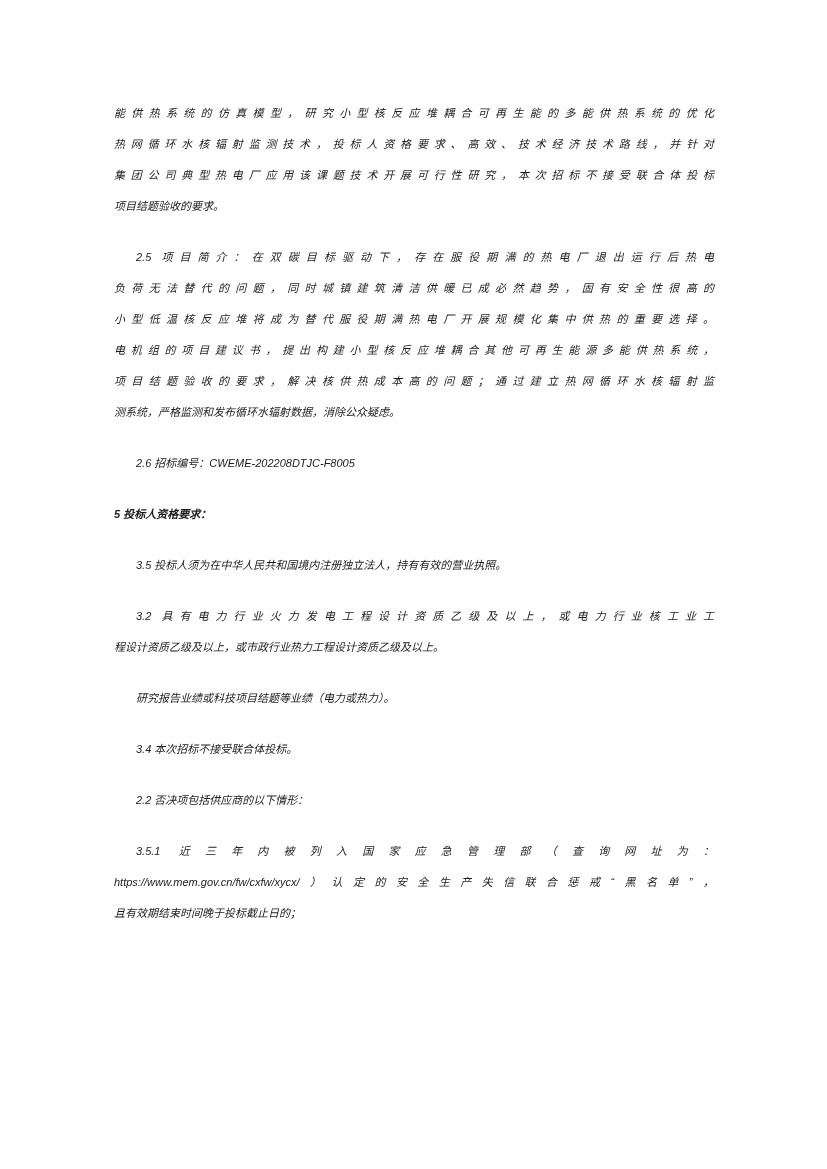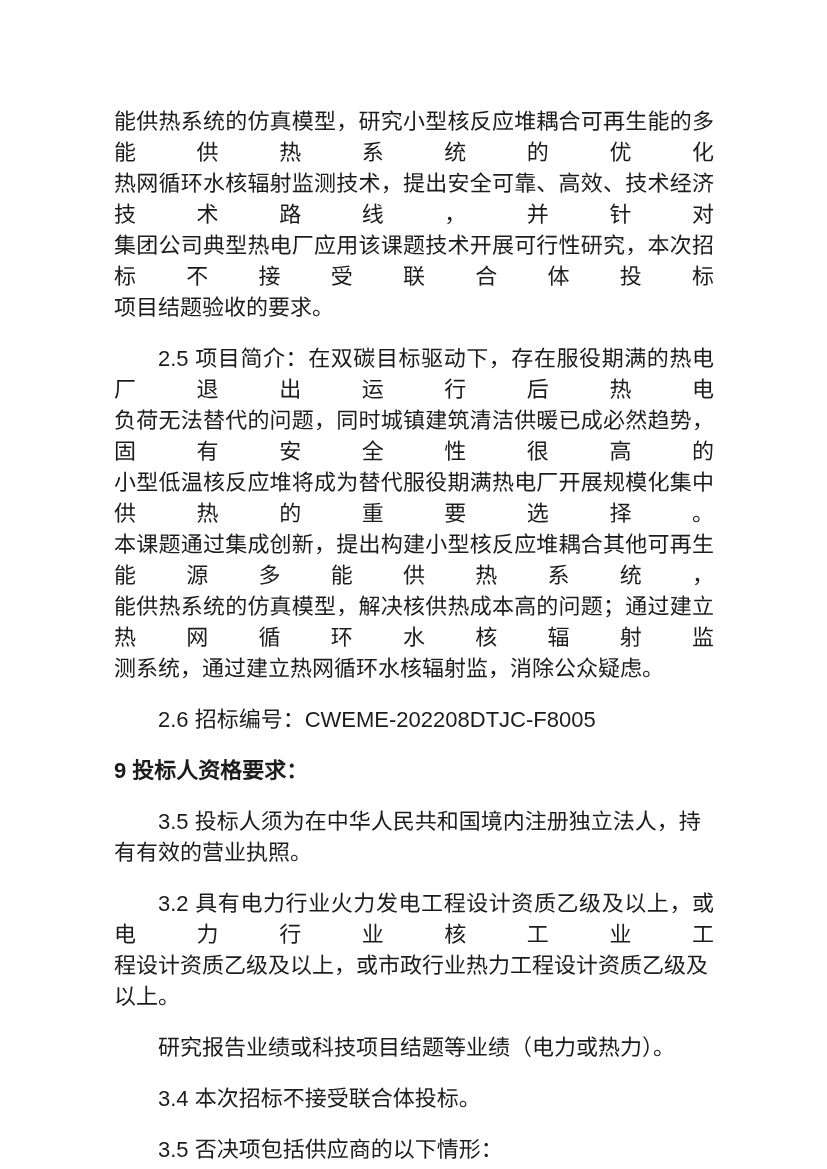--- a/index.html
+++ b/index.html
@@ -15,23 +15,24 @@
     color: #1c1c1c;
   }
   .page {
     box-sizing: border-box;
     width: 827px;
     height: 1169px;
     padding: 98px 113px 0 114px;
     background: #ffffff;
   }
   .para {
-    margin: 8px 0 20px 0;
-    font-size: 22px;
+    margin: 0 0 20px 0;
+    font-size: 11px;
     line-height: 31px;
+    font-style: italic;
   }
   
   .para .ln {
     text-align: justify;
     text-align-last: justify;
     white-space: normal;
   }
   .para .ln:last-child {
     text-align: left;
     text-align-last: left;
@@ -44,57 +45,62 @@
     margin-top: 6px;
   }
 </style>
 </head>
 <body>
 
 <div class="page">
 
   <div class="para">
     <div class="ln">能供热系统的仿真模型，研究小型核反应堆耦合可再生能的多能供热系统的优化</div>
-    <div class="ln">热网循环水核辐射监测技术，提出安全可靠、高效、技术经济技术路线，并针对</div>
+    <div class="ln">热网循环水核辐射监测技术，投标人资格要求、高效、技术经济技术路线，并针对</div>
     <div class="ln">集团公司典型热电厂应用该课题技术开展可行性研究，本次招标不接受联合体投标</div>
     <div class="ln">项目结题验收的要求。</div>
   </div>
 
   <div class="para indented">
     <div class="ln">2.5 项目简介：在双碳目标驱动下，存在服役期满的热电厂退出运行后热电</div>
     <div class="ln">负荷无法替代的问题，同时城镇建筑清洁供暖已成必然趋势，固有安全性很高的</div>
     <div class="ln">小型低温核反应堆将成为替代服役期满热电厂开展规模化集中供热的重要选择。</div>
-    <div class="ln">本课题通过集成创新，提出构建小型核反应堆耦合其他可再生能源多能供热系统，</div>
-    <div class="ln">能供热系统的仿真模型，解决核供热成本高的问题；通过建立热网循环水核辐射监</div>
-    <div class="ln">测系统，通过建立热网循环水核辐射监，消除公众疑虑。</div>
+    <div class="ln">电机组的项目建议书，提出构建小型核反应堆耦合其他可再生能源多能供热系统，</div>
+    <div class="ln">项目结题验收的要求，解决核供热成本高的问题；通过建立热网循环水核辐射监</div>
+    <div class="ln">测系统，严格监测和发布循环水辐射数据，消除公众疑虑。</div>
   </div>
 
   <div class="para indented">
     <div class="ln">2.6 招标编号：CWEME-202208DTJC-F8005</div>
   </div>
 
   <div class="para heading">
-    <div class="ln">9 投标人资格要求：</div>
+    <div class="ln">5 投标人资格要求：</div>
   </div>
 
   <div class="para indented">
     <div class="ln">3.5 投标人须为在中华人民共和国境内注册独立法人，持有有效的营业执照。</div>
   </div>
 
   <div class="para indented">
     <div class="ln">3.2 具有电力行业火力发电工程设计资质乙级及以上，或电力行业核工业工</div>
     <div class="ln">程设计资质乙级及以上，或市政行业热力工程设计资质乙级及以上。</div>
   </div>
 
   <div class="para indented">
     <div class="ln">研究报告业绩或科技项目结题等业绩（电力或热力）。</div>
   </div>
 
   <div class="para indented">
     <div class="ln">3.4 本次招标不接受联合体投标。</div>
   </div>
 
   <div class="para indented">
-    <div class="ln">3.5 否决项包括供应商的以下情形：</div>
+    <div class="ln">2.2 否决项包括供应商的以下情形：</div>
   </div>
 
+  <div class="para indented">
+    <div class="ln">3.5.1 近三年内被列入国家应急管理部（查询网址为：</div>
+    <div class="ln">https://www.mem.gov.cn/fw/cxfw/xycx/）认定的安全生产失信联合惩戒“黑名单”，</div>
+    <div class="ln">且有效期结束时间晚于投标截止日的；</div>
+  </div>
 
 </div>
 
 </body></html>

